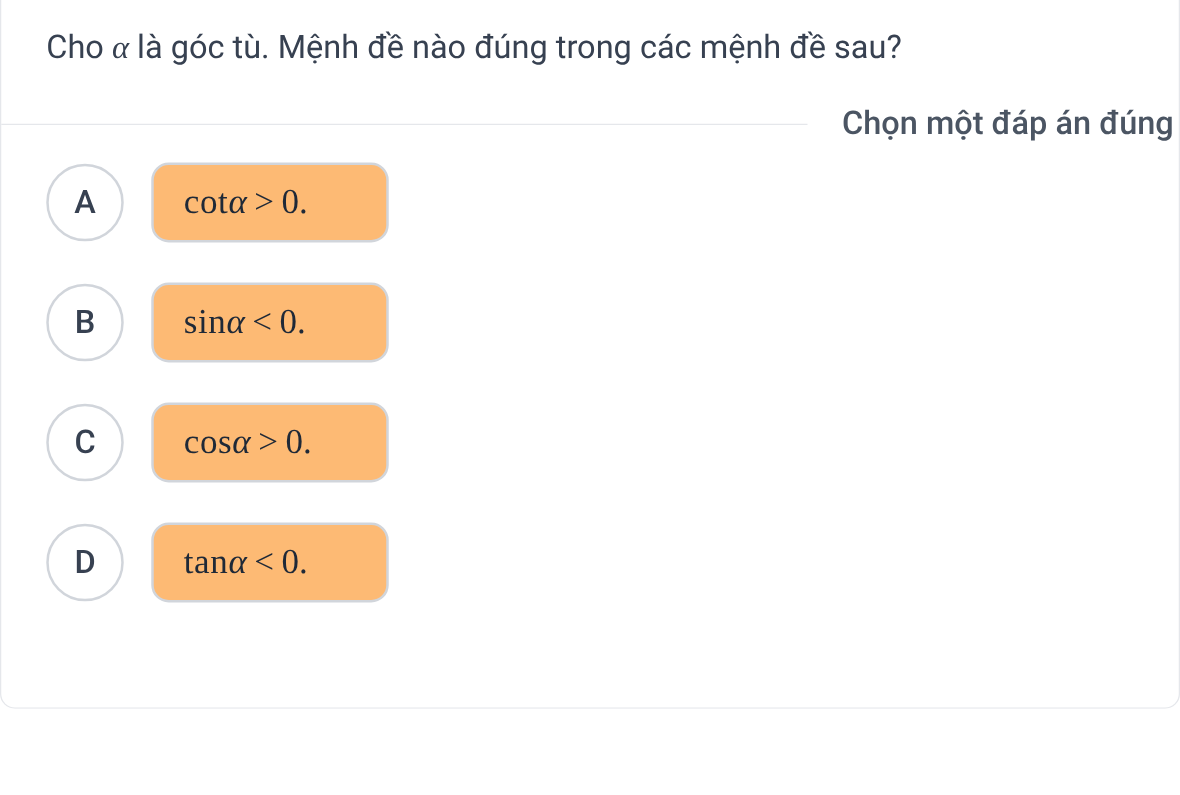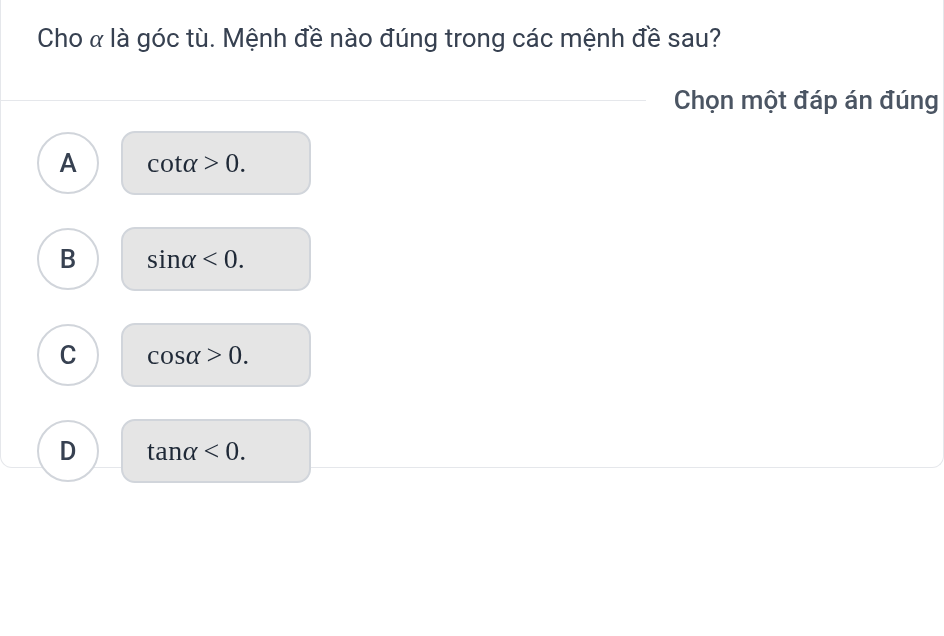--- a/index.html
+++ b/index.html
@@ -14,21 +14,21 @@
       height: 636px;
       position: relative;
       overflow: hidden;
     }
     .container {
       padding: 0;
       border-left: 1px solid #e5e7eb;
       border-right: 1px solid #e5e7eb;
       border-bottom: 1px solid #e5e7eb;
       border-radius: 0 0 12px 12px;
-      height: 468px;
+      height: 567px;
       background: #fff;
     }
     .question-text {
       font-size: 26px;
       color: #374151;
       padding: 20px 36px 28px 36px;
       line-height: 1.4;
     }
     .alpha {
       font-style: italic;
@@ -83,21 +83,21 @@
       border-radius: 14px;
       padding: 14px 24px;
       min-width: 190px;
       display: flex;
       align-items: center;
       justify-content: flex-start;
       font-size: 28px;
       font-family: 'Times New Roman', serif;
       color: #1f2937;
       cursor: pointer;
-      background: #e5e5e5;
+      background: #fdba74;
     }
     .trig {
       letter-spacing: 0.5px;
     }
     .alpha-var {
       font-style: italic;
     }
     .op {
       margin: 0 6px;
     }

